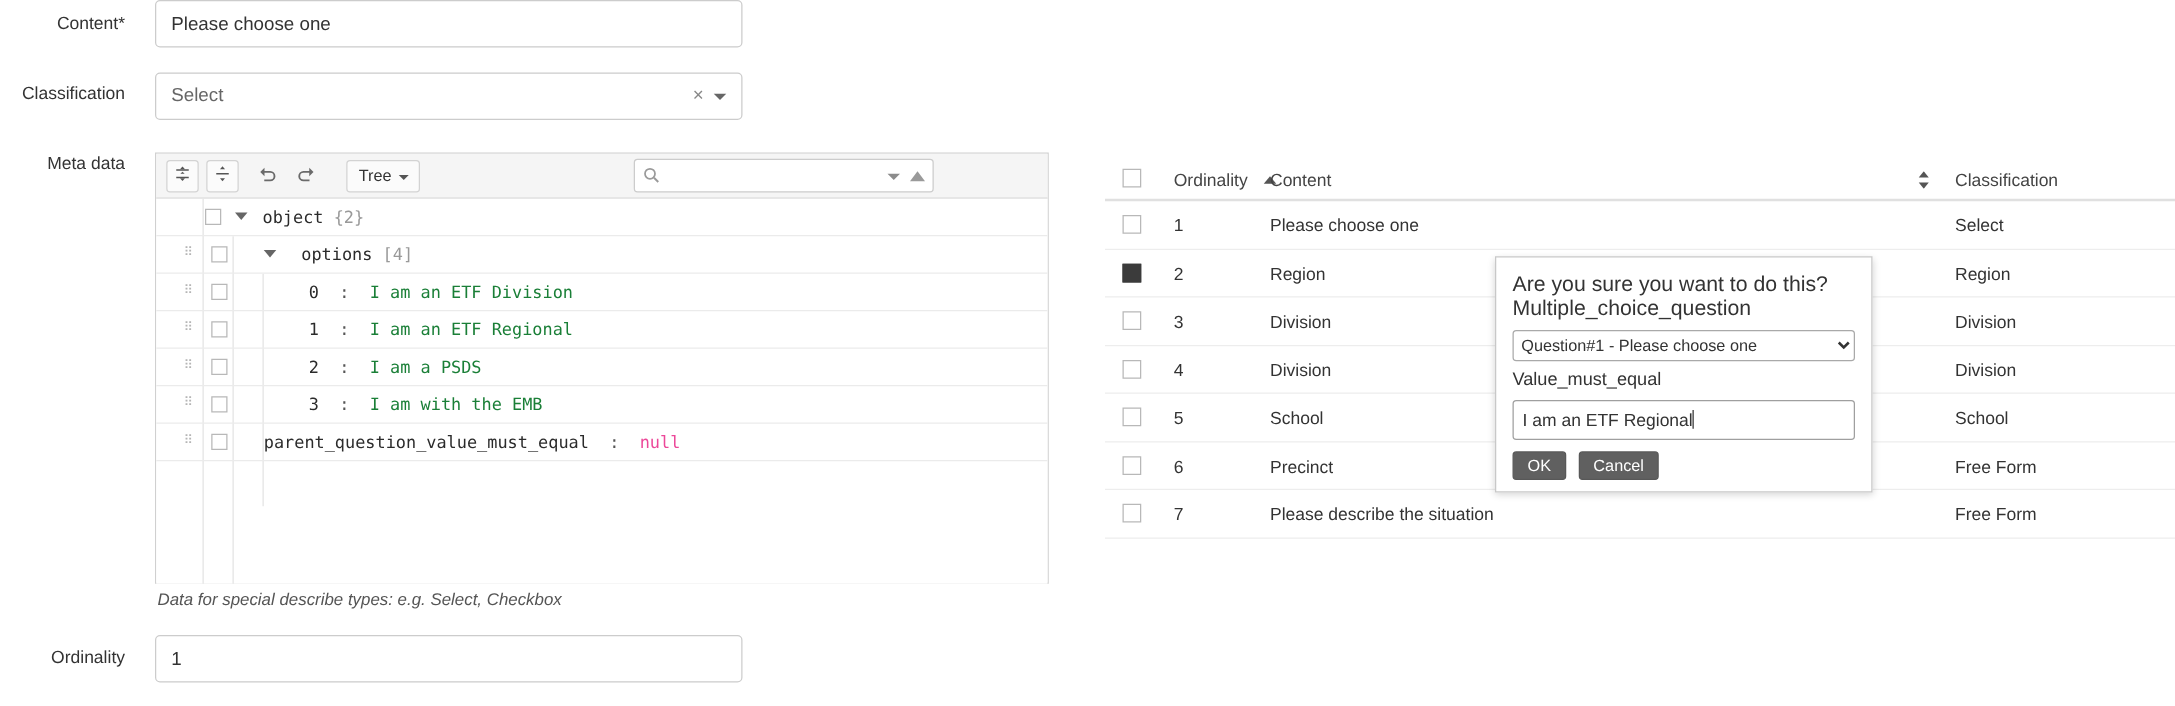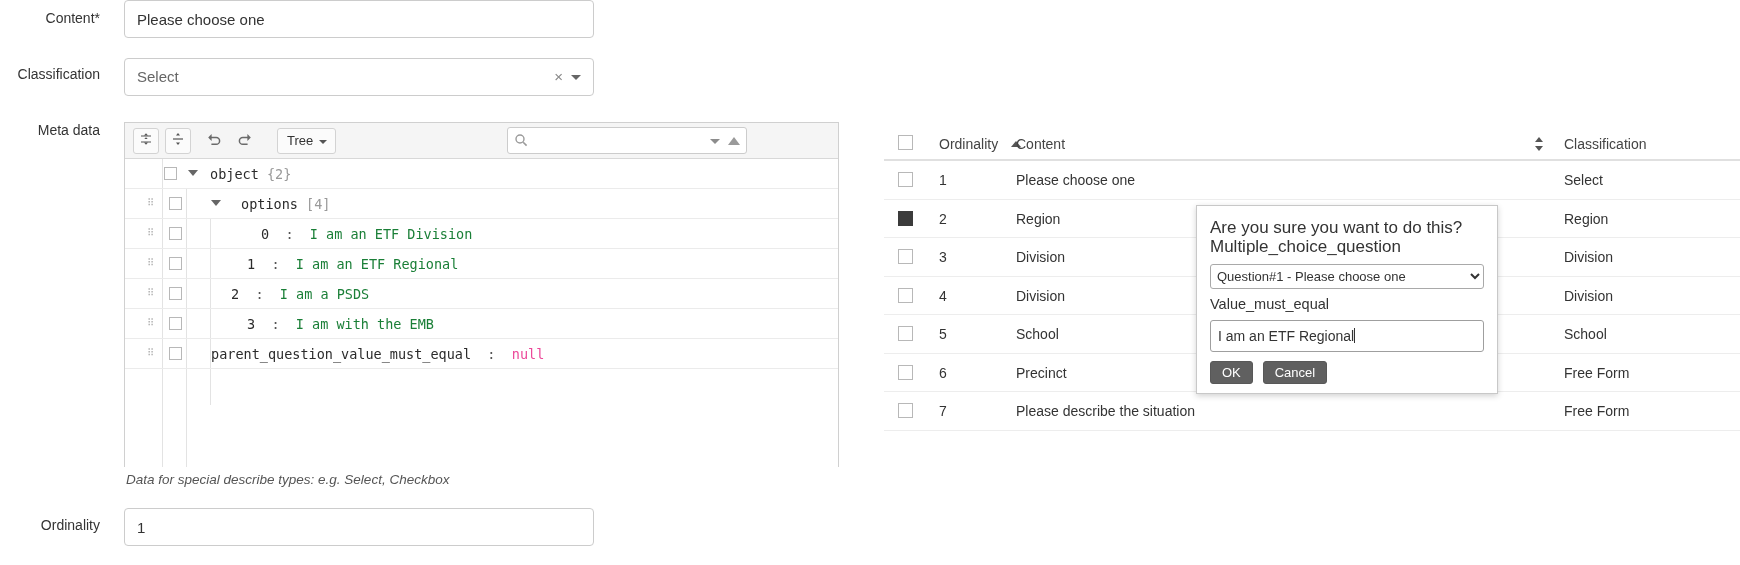--- a/index.html
+++ b/index.html
@@ -453,41 +453,41 @@
         <span class="tri" style="left:86px;"></span>
         <span class="keytxt" style="left:116px;">
           <span class="k-dark">options</span>
           <span class="k-count">[4]</span>
         </span>
       </div>
 
       <div class="jrow">
         <span class="drag" style="left:22px;">⠿</span>
         <span class="chk" style="left:44px;"></span>
-        <span class="keytxt" style="left:136px;">
+        <span class="keytxt" style="left:122px;">
           <span class="k-idx">0</span>
           <span class="k-colon">&nbsp;:&nbsp;</span>
           <span class="k-green">I am an ETF Division</span>
         </span>
       </div>
 
       <div class="jrow">
         <span class="drag" style="left:22px;">⠿</span>
         <span class="chk" style="left:44px;"></span>
         <span class="keytxt" style="left:122px;">
           <span class="k-idx">1</span>
           <span class="k-colon">&nbsp;:&nbsp;</span>
           <span class="k-green">I am an ETF Regional</span>
         </span>
       </div>
 
       <div class="jrow">
         <span class="drag" style="left:22px;">⠿</span>
         <span class="chk" style="left:44px;"></span>
-        <span class="keytxt" style="left:106px;">
+        <span class="keytxt" style="left:122px;">
           <span class="k-idx">2</span>
           <span class="k-colon">&nbsp;:&nbsp;</span>
           <span class="k-green">I am a PSDS</span>
         </span>
       </div>
 
       <div class="jrow">
         <span class="drag" style="left:22px;">⠿</span>
         <span class="chk" style="left:44px;"></span>
         <span class="keytxt" style="left:122px;">

